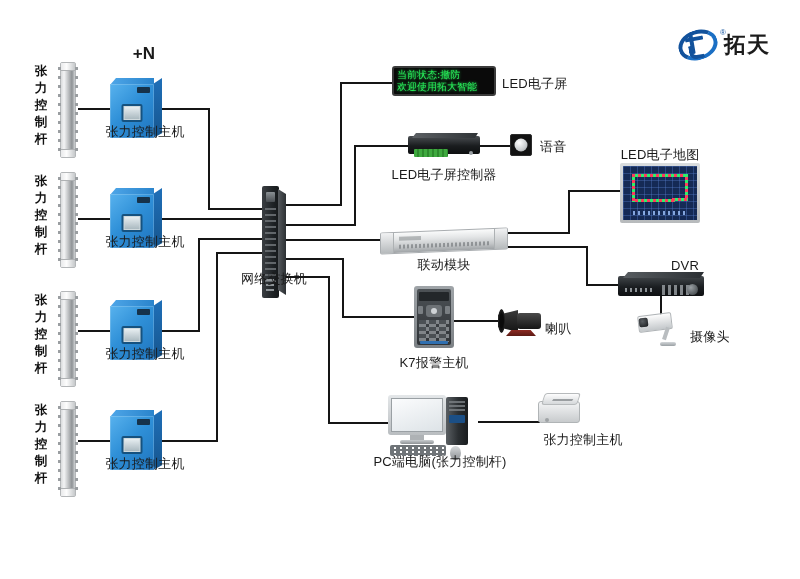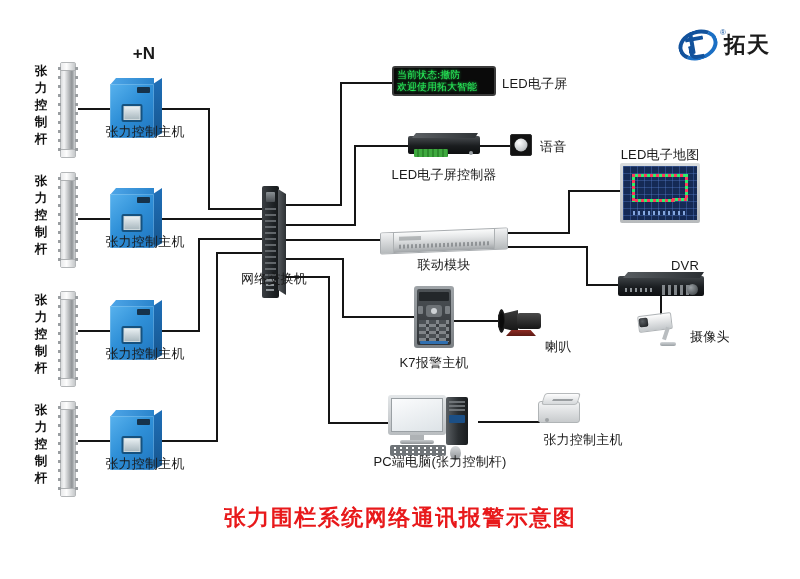--- a/index.html
+++ b/index.html
@@ -436,21 +436,21 @@
   </div>
   <div class="lbl c" style="left:434px;top:354px;">K7报警主机</div>
 
   <div class="wire h" style="left:454px;top:320px;width:46px;"></div>
   <div class="horn" style="left:498px;top:306px;">
     <div class="cone"></div>
       <div class="mouth"></div>
       <div class="barrel"></div>
       <div class="foot"></div>
   </div>
-  <div class="lbl" style="left:545px;top:338px;">喇叭</div>
+  <div class="lbl" style="left:545px;top:320px;">喇叭</div>
 
   <div class="pc" style="left:388px;top:395px;">
     <div class="mon">
         <div class="scr"></div>
       </div>
     <div class="stand"></div>
       <div class="base"></div>
     <div class="tower">
         <div class="b1"></div>
         <div class="b2"></div>
@@ -464,15 +464,14 @@
   <div class="printer" style="left:538px;top:393px;">
     <div class="body">
         <div class="btn"></div>
       </div>
     <div class="lid">
         <div class="slot"></div>
       </div>
   </div>
   <div class="lbl c" style="left:583px;top:431px;">张力控制主机</div>
 
-  <div class="title" style="top:503px;">张力围栏系统网络通讯报警示意图</div>
 
 </div>
 
 </body></html>

